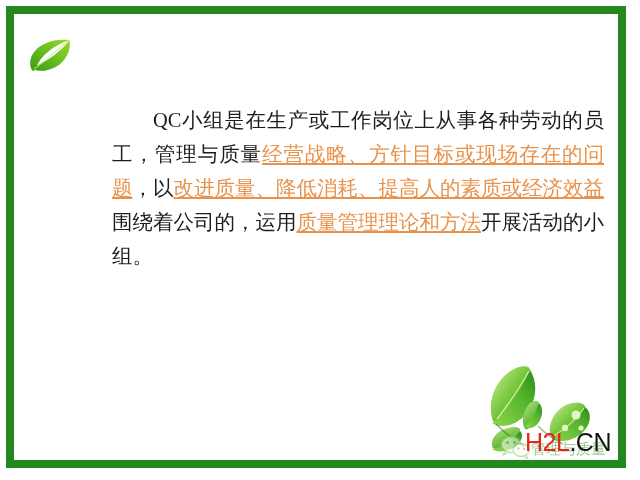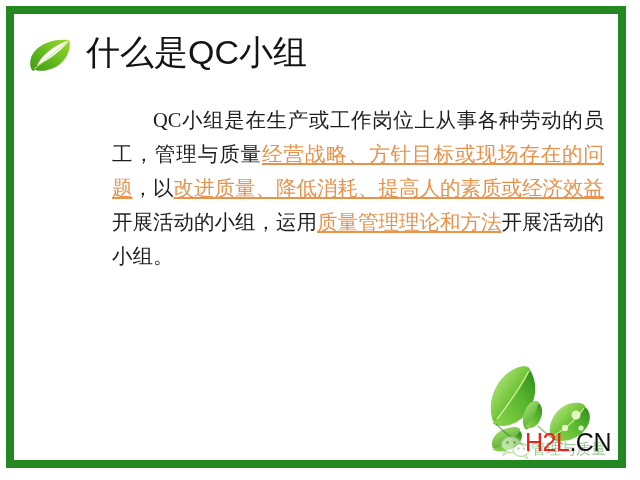--- a/index.html
+++ b/index.html
@@ -143,25 +143,24 @@
             <stop offset="0%" stop-color="#3f9a16"></stop>
             <stop offset="45%" stop-color="#63bb1e"></stop>
             <stop offset="100%" stop-color="#9bd82e"></stop>
           </linearGradient>
         </defs>
         <path d="M41.5 2.2C30 0.6 16.5 3.5 8.2 11.6 1.8 17.8 1 26.5 3.6 31.6c1.1 2.1 3.5 1.3 3.9-0.6C13 16 27.5 6.5 41.5 2.2z" fill="url(#lg1)"></path>
         <path d="M41.5 2.2C33.6 12.4 22.9 20.6 11 26.6c-2.6 1.3-4.6 2.6-5.2 4.4 4.9 3 13.9 2.4 22.3-2.3C37.9 23.2 43.4 12.3 41.5 2.2z" fill="url(#lg1)"></path>
         <path d="M41.2 2.6C32.4 9.3 22 18.1 13.4 25.4c-3.3 2.8-5.9 4.6-7.3 5.8" stroke="#bfe87a" stroke-width="1.1" fill="none" opacity="0.85"></path>
       </svg>
     </span>
-    <span class="title-text">什么是QC小组</span>
   </div>
 
   <div class="body-block">
-    <p class="body-para" id="body-para"><span>QC小组是在生产或工作岗位上从事各种劳动的员工，管理与质量</span><span class="hl">经营战略、方针目标或现场存在的问题</span><span>，以</span><span class="hl">改进质量、降低消耗、提高人的素质或经济效益</span><span>开展活动的小组，运用</span><span class="hl">质量管理理论和方法</span><span>开展活动的小组。</span></p>
+    <p class="body-para" id="body-para"><span>QC小组是在生产或工作岗位上从事各种劳动的员工，管理与质量</span><span class="hl">经营战略、方针目标或现场存在的问题</span><span>，以</span><span class="hl">改进质量、降低消耗、提高人的素质或经济效益</span><span>围绕着公司的，运用</span><span class="hl">质量管理理论和方法</span><span>开展活动的小组。</span></p>
   </div>
 
   <div class="leaf-cluster">
     <svg viewBox="0 0 160 104" width="160" height="104" xmlns="http://www.w3.org/2000/svg">
       <defs>
         <linearGradient id="lf1" x1="0" y1="0" x2="1" y2="1">
           <stop offset="0%" stop-color="#cdee9a"></stop>
           <stop offset="50%" stop-color="#74c63a"></stop>
           <stop offset="100%" stop-color="#3d9b22"></stop>
         </linearGradient>

